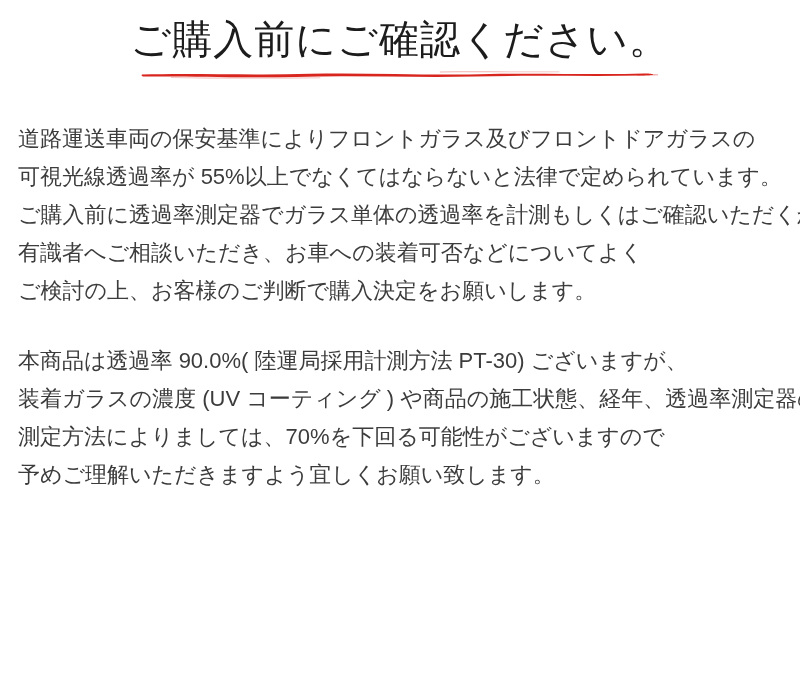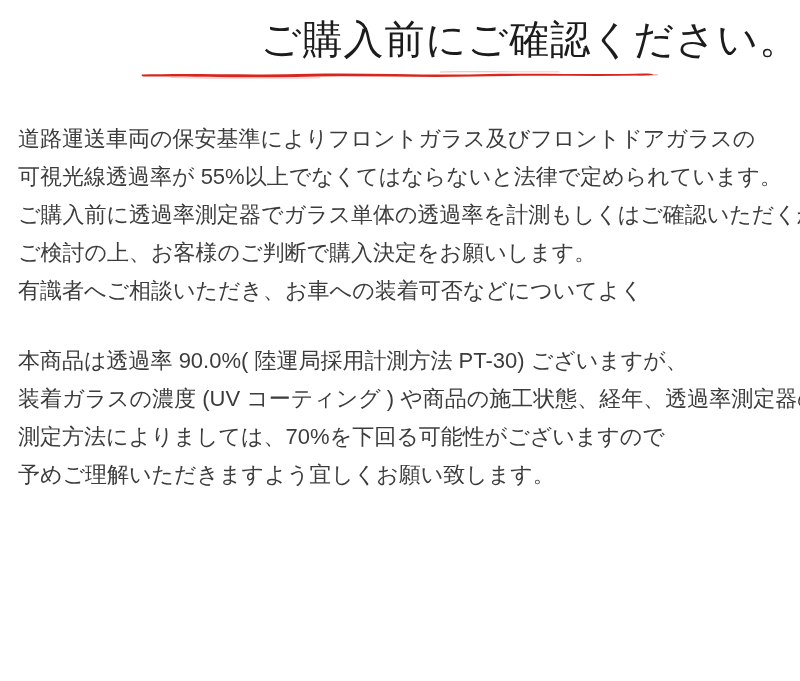--- a/index.html
+++ b/index.html
@@ -14,21 +14,21 @@
     font-family: "Liberation Sans", "DejaVu Sans", sans-serif;
   }
   .page {
     width: 800px;
     height: 681px;
     background: #ffffff;
     box-sizing: border-box;
   }
   .title {
     margin-top: 16px;
-    text-align: right;
+    text-align: center;
     font-size: 40px;
     line-height: 46px;
     font-weight: 500;
     color: #1c1c1c;
     letter-spacing: 1px;
     white-space: nowrap;
   }
   .underline-wrap {
     margin-top: 8px;
     display: flex;
@@ -70,22 +70,22 @@
       <path opacity="0.35" d="M300,1.6 C340,1.0 380,1.8 420,1.4 L420,2.2 C380,2.6 340,2.0 300,2.4 Z" fill="#d8251e"></path>
     </svg>
   </div>
 
   <div class="body-text">
 
     <div class="para">
       <div class="line">道路運送車両の保安基準によりフロントガラス及びフロントドアガラスの</div>
       <div class="line">可視光線透過率が 55%以上でなくてはならないと法律で定められています。</div>
       <div class="line">ご購入前に透過率測定器でガラス単体の透過率を計測もしくはご確認いただくか、</div>
+      <div class="line">有識者へご相談いただき、お車への装着可否などについてよく</div>
       <div class="line">ご検討の上、お客様のご判断で購入決定をお願いします。</div>
-      <div class="line">有識者へご相談いただき、お車への装着可否などについてよく</div>
     </div>
 
     <div class="para gap-lg">
       <div class="line">本商品は透過率 90.0%( 陸運局採用計測方法 PT-30) ございますが、</div>
       <div class="line">装着ガラスの濃度 (UV コーティング ) や商品の施工状態、経年、透過率測定器の</div>
       <div class="line">測定方法によりましては、70%を下回る可能性がございますので</div>
       <div class="line">予めご理解いただきますよう宜しくお願い致します。</div>
     </div>
 
 

